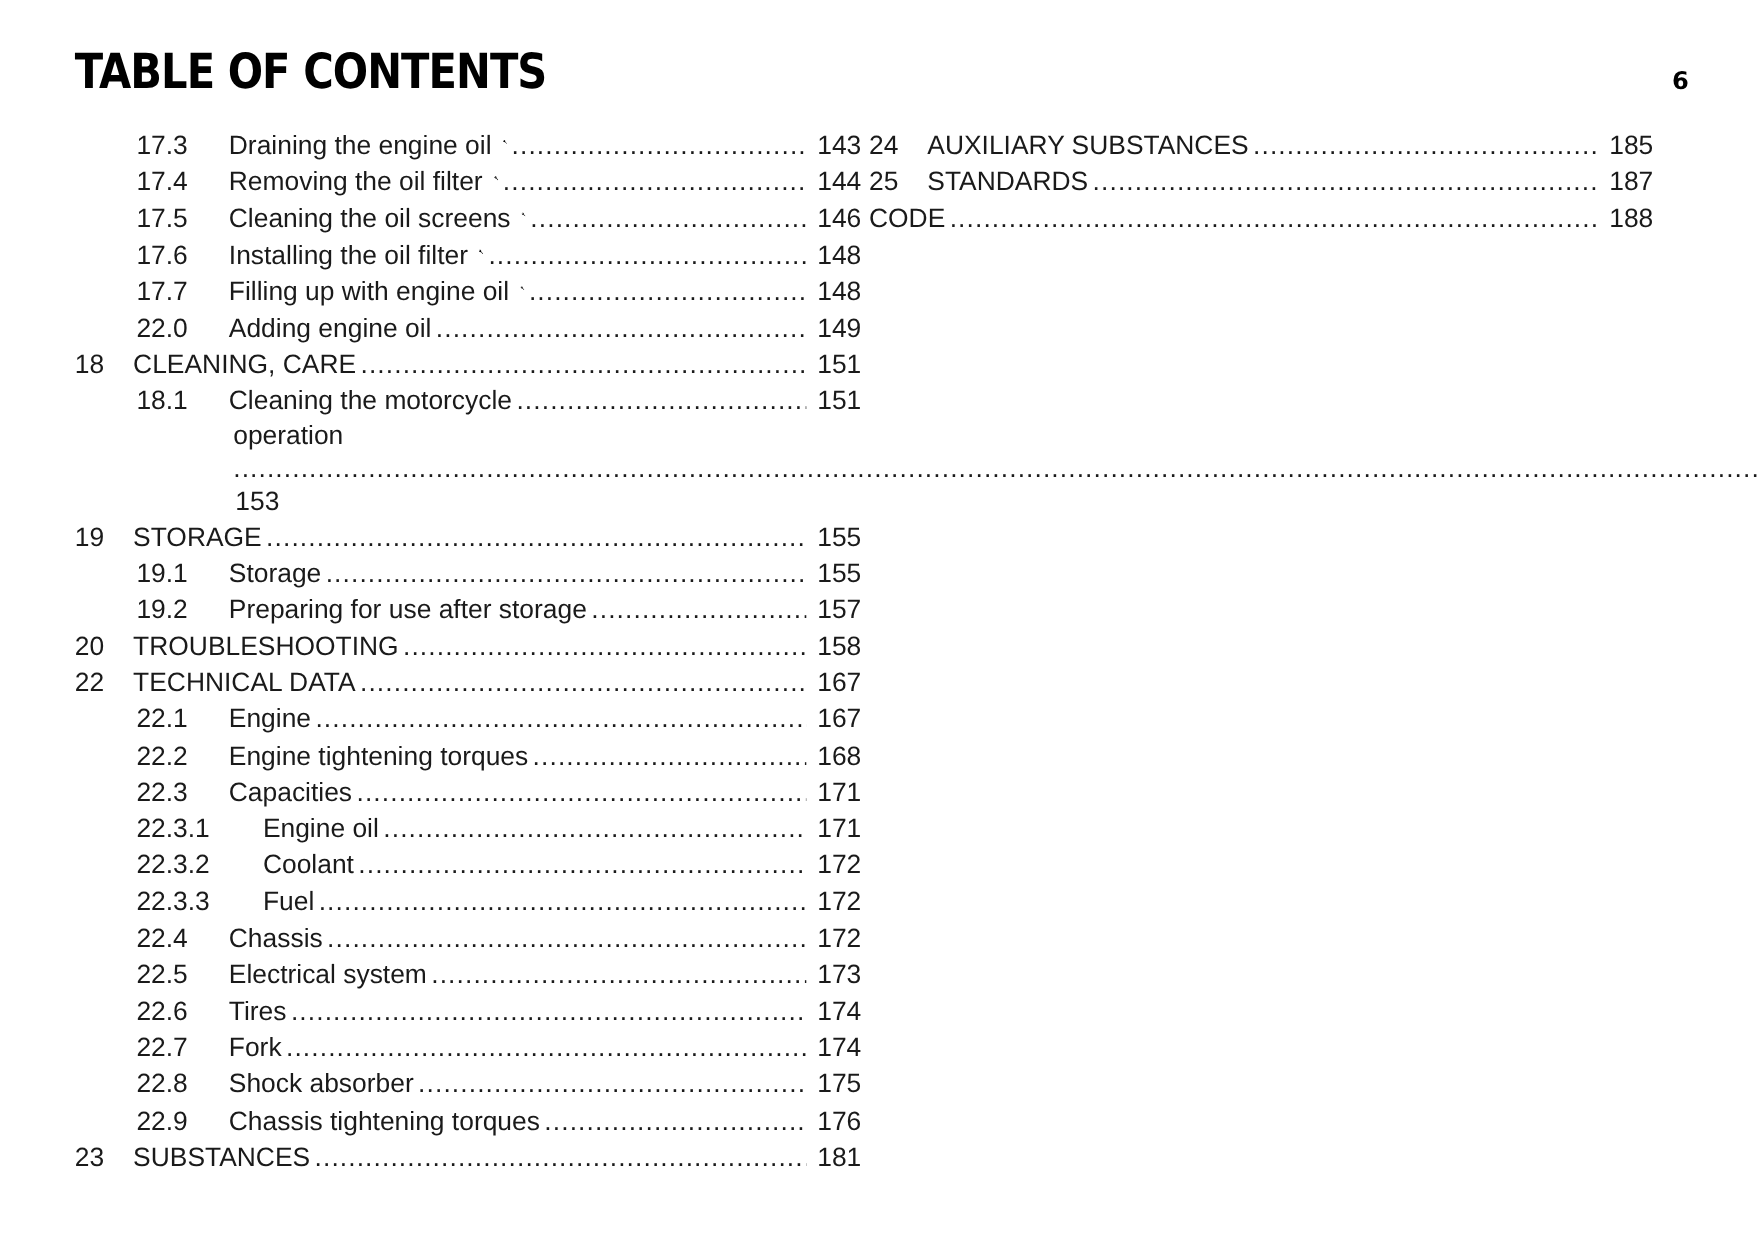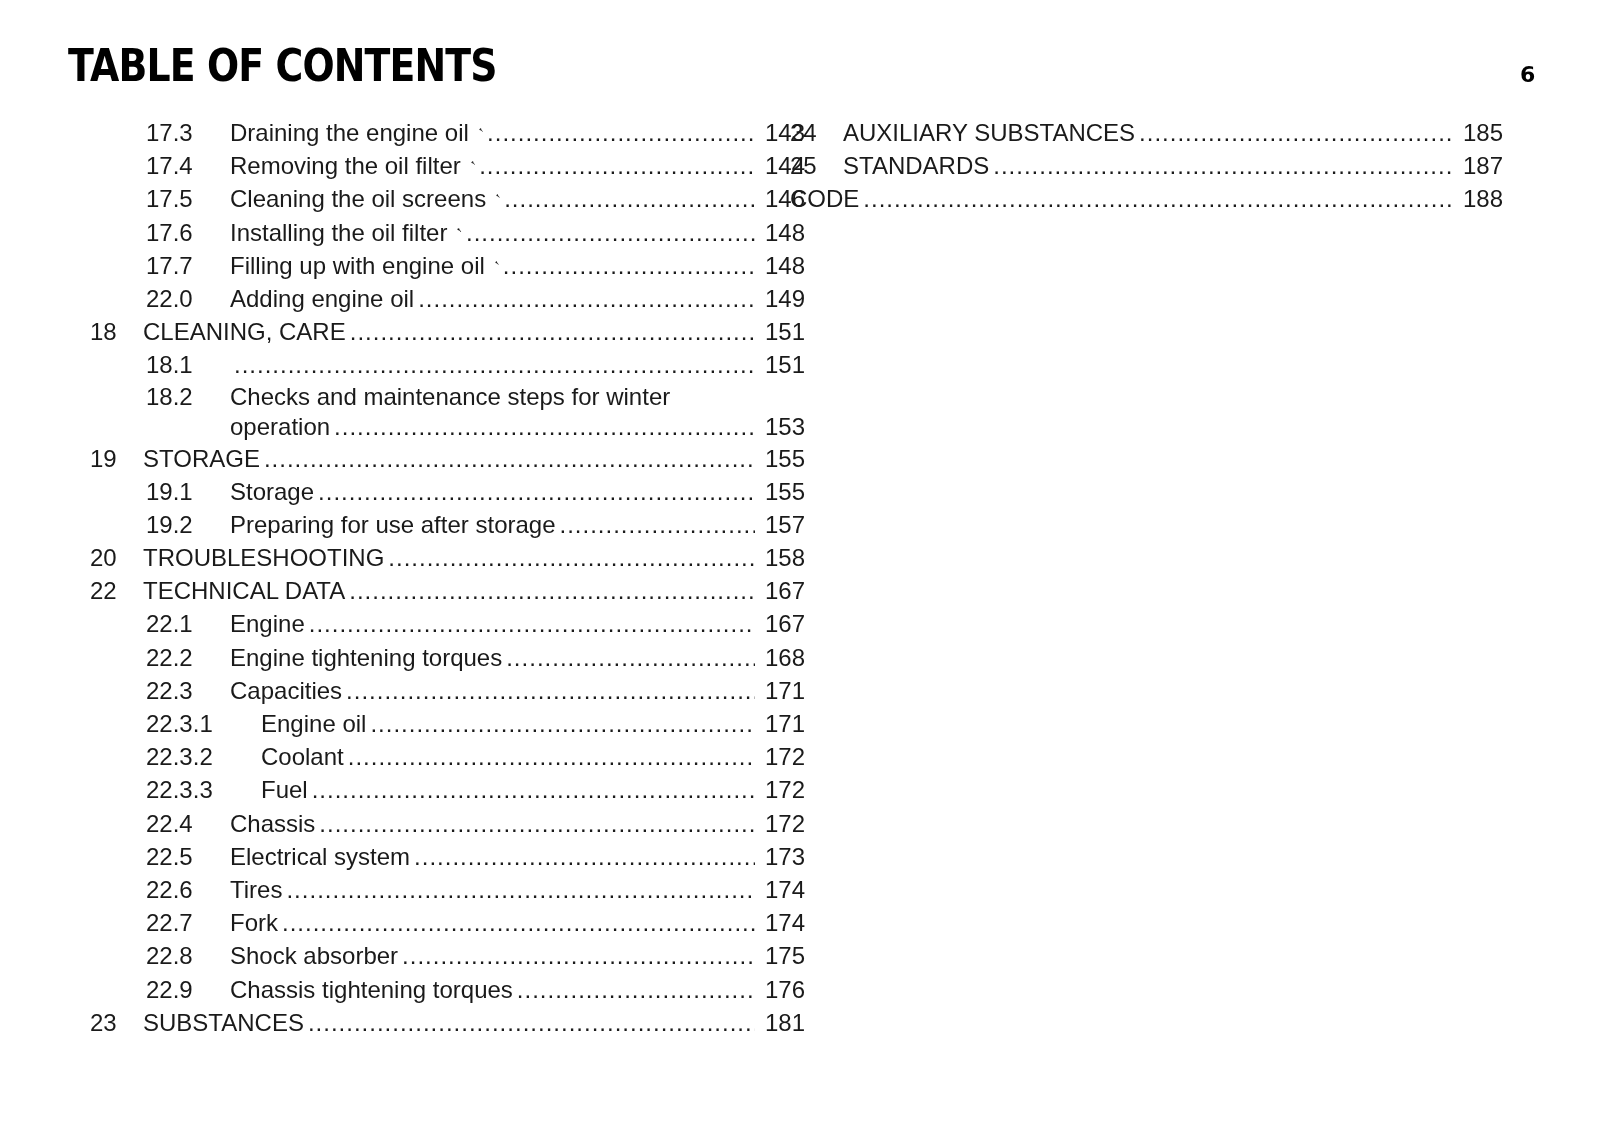--- a/index.html
+++ b/index.html
@@ -3,38 +3,38 @@
 <meta charset="utf-8">
 <style>
   html, body { margin:0; padding:0; background:#ffffff; }
   body { width:1600px; height:1132px; position:relative; overflow:hidden;
          font-family:"Liberation Sans", sans-serif; color:#1a1a1a; }
   .title { position:absolute; left:68px; top:40px; font-family:"DejaVu Sans", sans-serif;
            font-weight:bold; font-size:44px; letter-spacing:-1px; color:#000; transform:scaleX(0.86); transform-origin:left top; }
   .pagenum { position:absolute; left:1520px; top:62px; font-family:"DejaVu Sans", sans-serif;
              font-weight:bold; font-size:22px; color:#000; }
   .col { position:absolute; }
-  .col-left { left:68px; top:116px; width:715px;margin-left:22px; }
+  .col-left { left:68px; top:116px; width:715px; }
   .col-right { left:790px; top:116px; width:713px; }
   .row { display:flex; align-items:baseline; font-size:24px; line-height:33.2px; height:33.2px; white-space:nowrap; }
   .num { flex:0 0 auto; }
   .lvl1 .num { width:53px; }
   .lvl2 { padding-left:56px; }
   .lvl2 .num { width:84px; }
   .lvl3 { padding-left:56px; }
   .lvl3 .num { width:115px; }
   .label { flex:0 0 auto; }
   .wrench { display:inline-block; width:24px; height:22px; margin-left:10px; vertical-align:-2px; }
   .dots { flex:1 1 auto; overflow:hidden; margin:0 8px 0 4px; color:#1a1a1a; letter-spacing:1px; }
   .dots::before { content:"......................................................................................................................................................................................................"; }
   .page { flex:0 0 auto; width:42px; text-align:right; }
   .wrap-block { padding-left:56px; }
   .wrap-block .line1 { display:flex; font-size:24px; line-height:30px; }
   .wrap-block .line1 .num { width:84px; }
-  .wrap-block .line2 { display:flex; align-items:baseline; font-size:24px; line-height:30px; padding-left:84px; }
+  .wrap-block .line2 { display:flex; align-items:baseline; font-size:24px; line-height:30px; padding-left:84px;flex-direction:column; }
 </style>
 </head>
 <body>
 
 <div class="title">TABLE OF CONTENTS</div>
 <div class="pagenum">6</div>
 
 <div class="col col-left">
   <div class="row lvl2">
     <span class="num">17.3</span>
@@ -88,28 +88,25 @@
     <span class="page">149</span>
   </div>
   <div class="row lvl1">
     <span class="num">18</span>
     <span class="label">CLEANING, CARE</span>
     <span class="dots"></span>
     <span class="page">151</span>
   </div>
   <div class="row lvl2">
     <span class="num">18.1</span>
+    <span class="label">Cleaning the motorcycle</span>
     <span class="dots"></span>
     <span class="page">151</span>
   </div>
   <div class="wrap-block">
-    <div class="line1">
-      <span class="num">18.2</span>
-      <span class="label">Checks and maintenance steps for winter</span>
-    </div>
     <div class="line2">
       <span class="label">operation</span>
       <span class="dots"></span>
       <span class="page">153</span>
     </div>
   </div>
   <div class="row lvl1">
     <span class="num">19</span>
     <span class="label">STORAGE</span>
     <span class="dots"></span>

